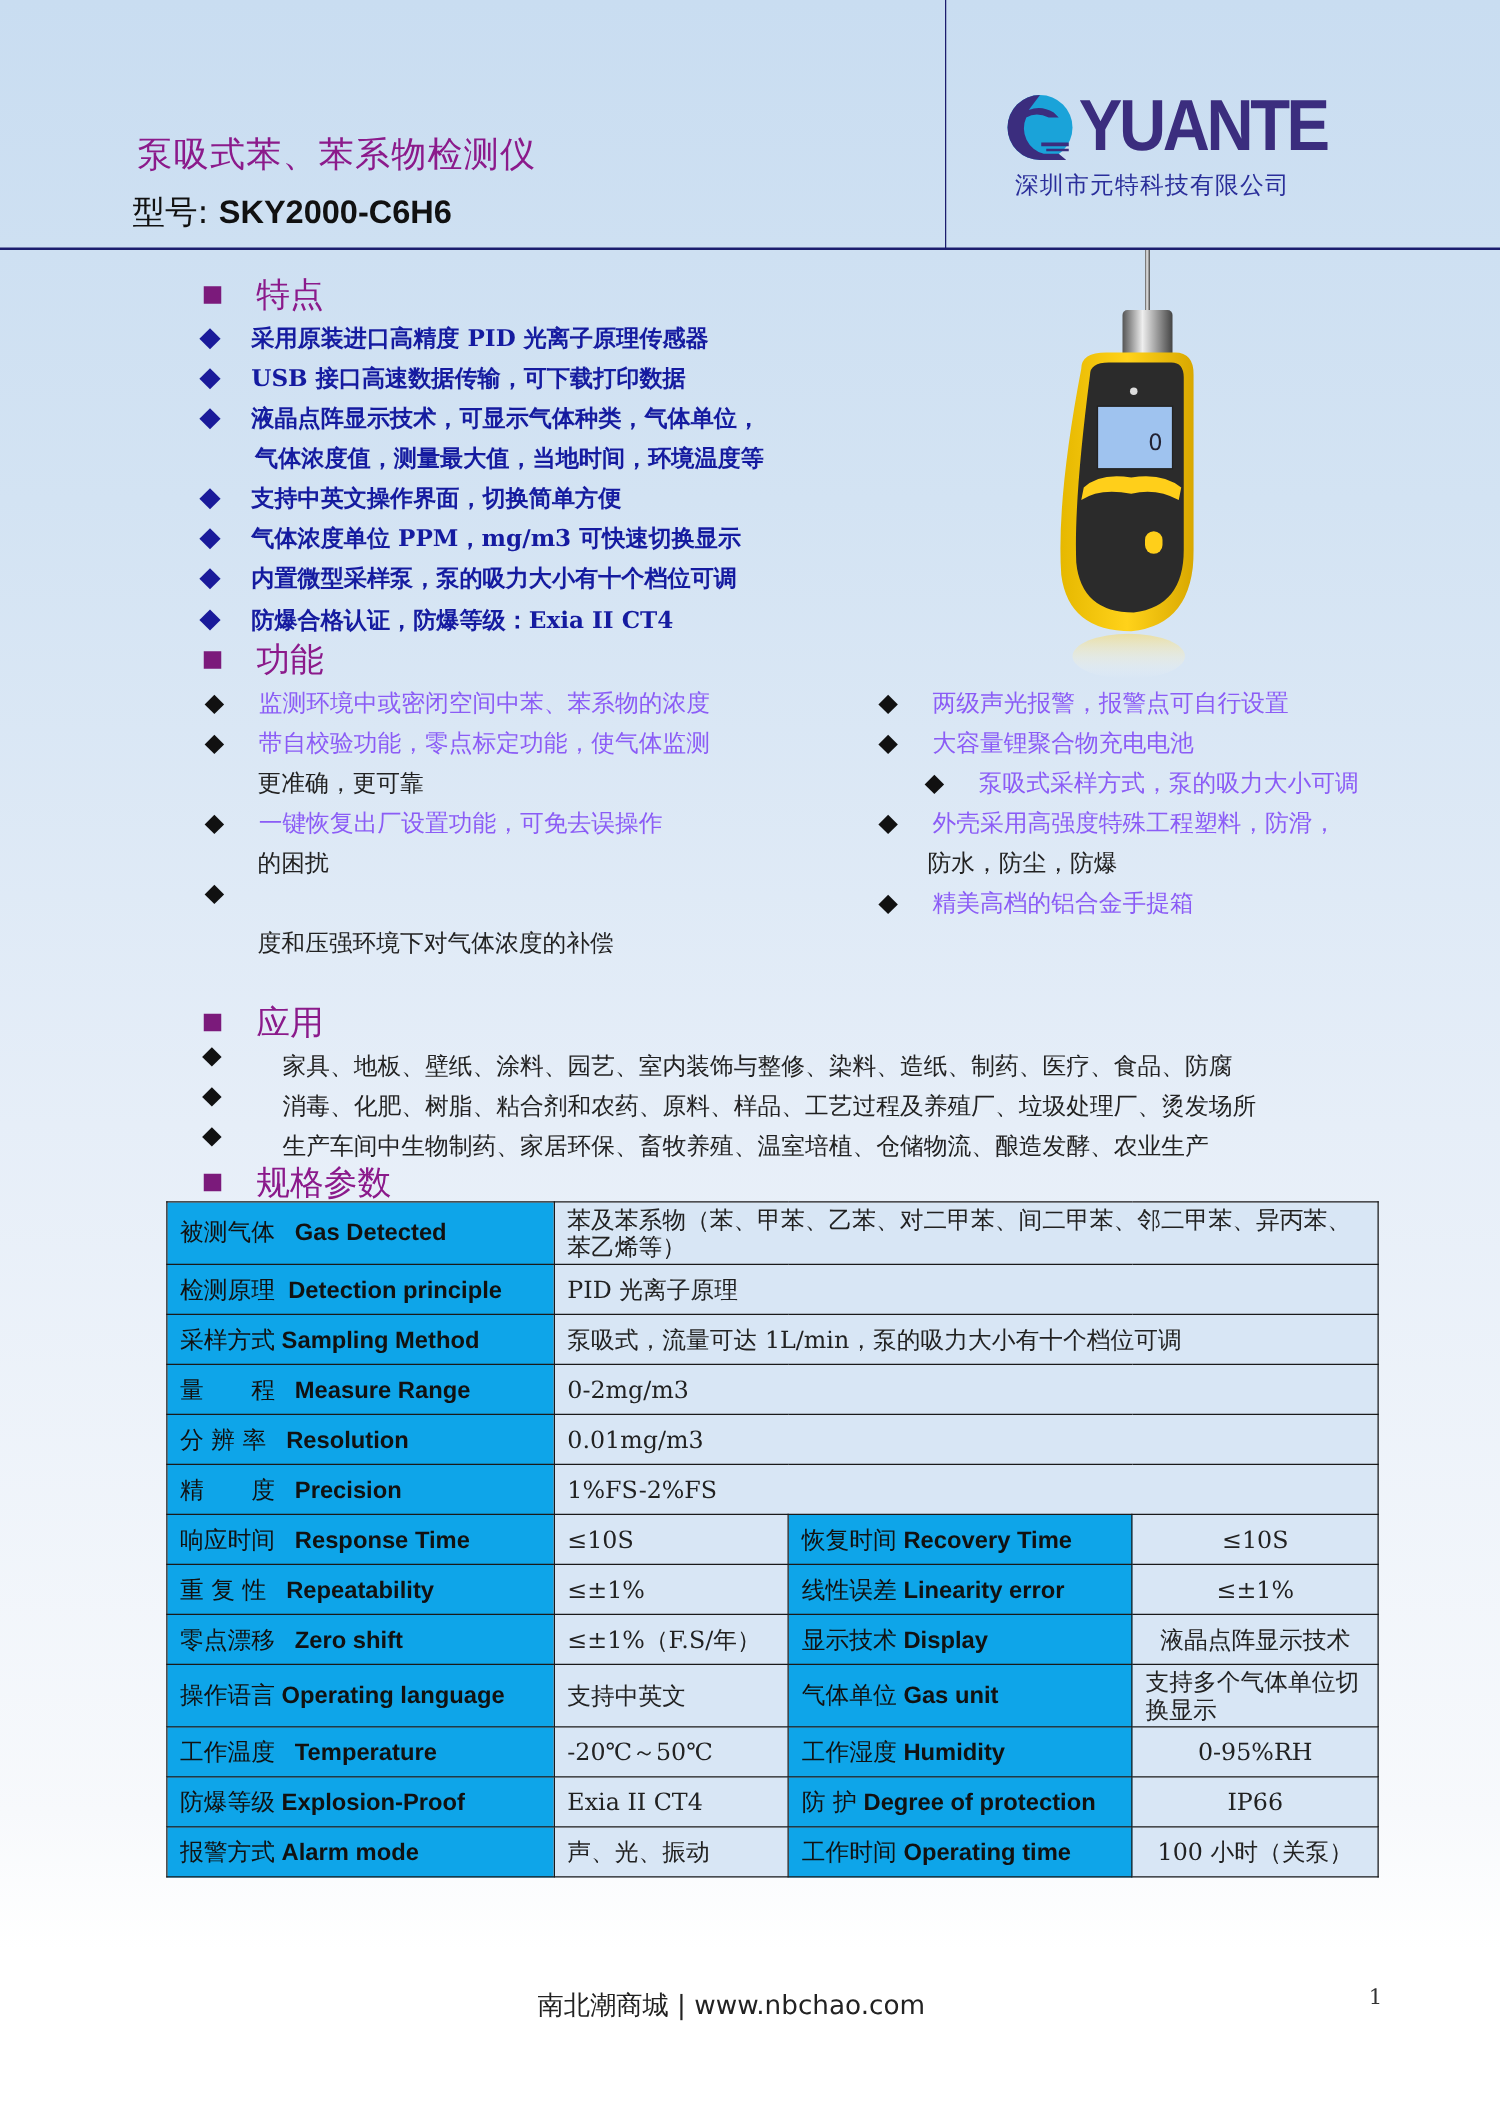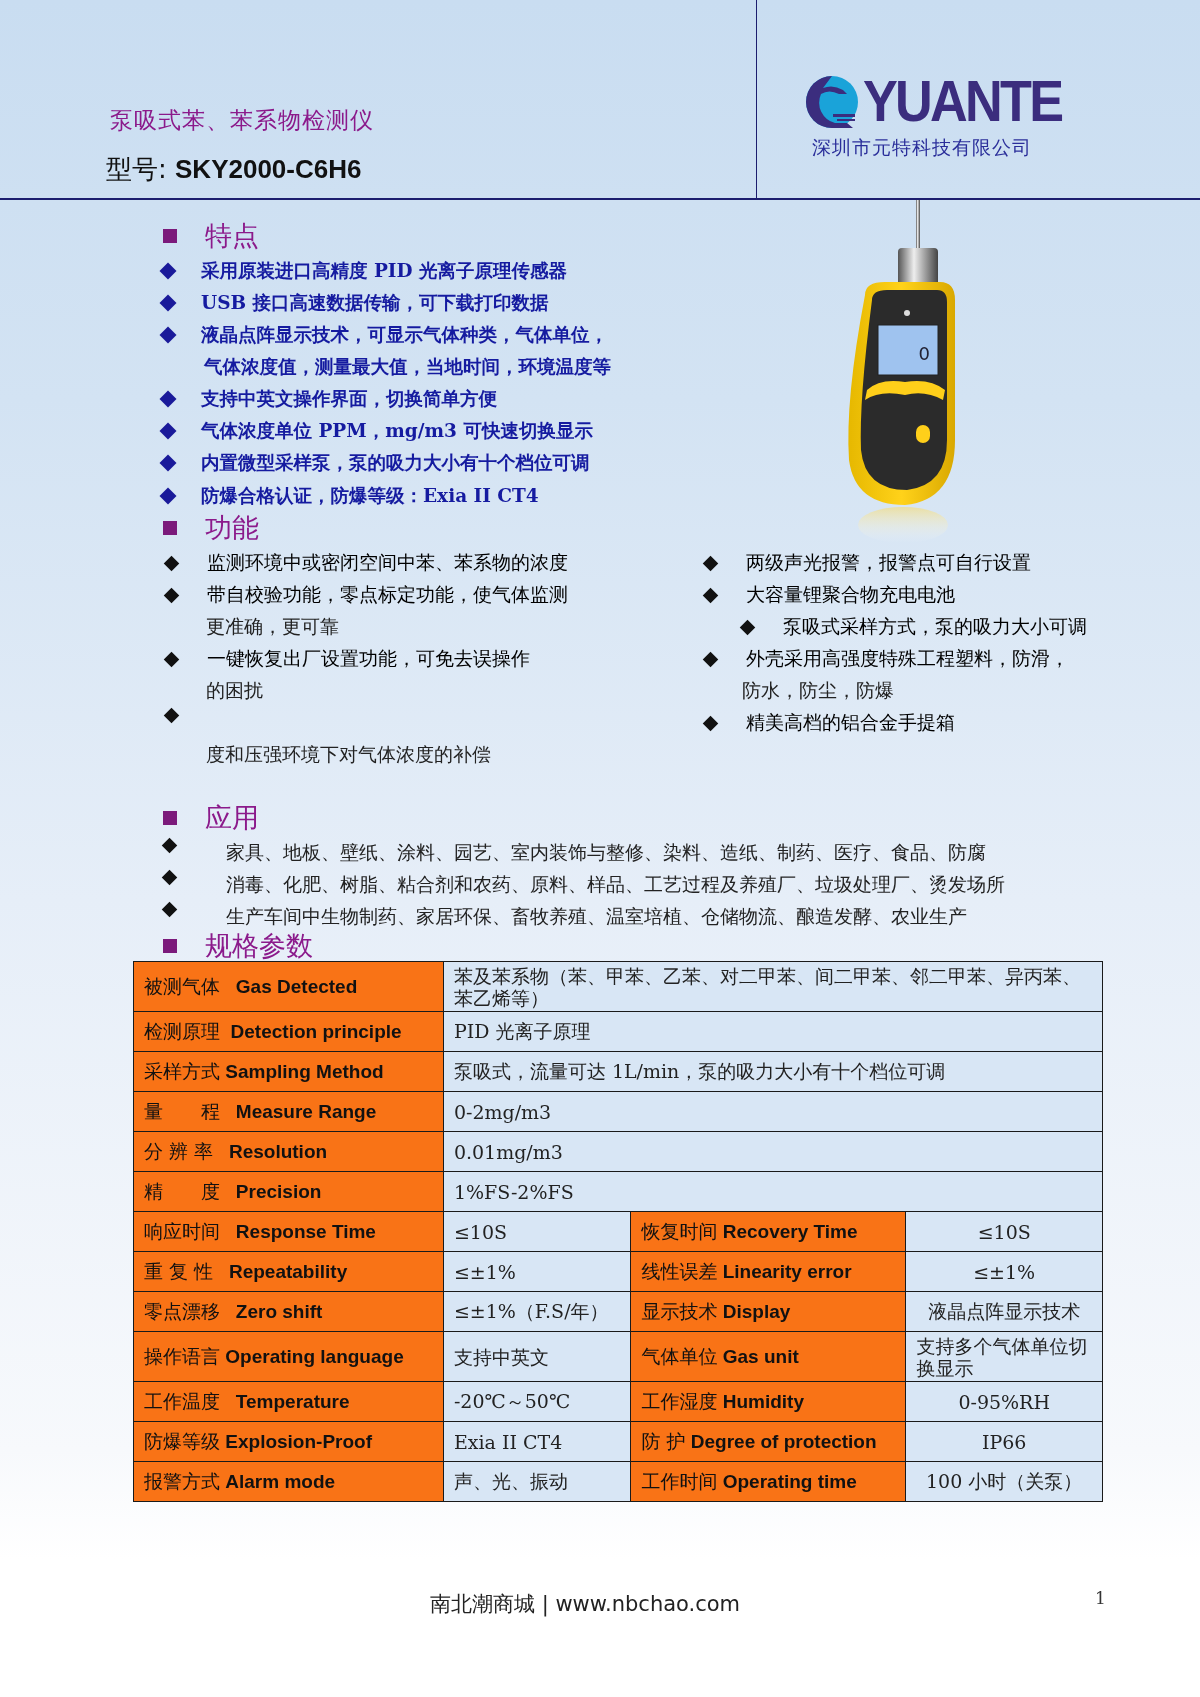--- a/index.html
+++ b/index.html
@@ -7,46 +7,46 @@
   body {
     position: relative;
     overflow: hidden;
     font-family: "DejaVu Sans", sans-serif;
     background: linear-gradient(to bottom, #c9ddf1 0px, #d3e3f3 400px, #e6eef8 900px, #f7f9fc 1450px, #ffffff 1560px, #ffffff 1697px);
     color: #111;
   }
   
   .hdr-line { position: absolute; left: 0; top: 198px; width: 1200px; height: 2px; background: #1c1d6e; }
   .hdr-vline { position: absolute; left: 756px; top: 0; width: 1px; height: 199px; background: #1c1d6e; }
-  .title-cn { position: absolute; left: 110px; top: 105px; font-size: 23px; color: #8b1a8b; font-family: "DejaVu Serif", serif; letter-spacing: 1px; }
+  .title-cn { position: absolute; left: 110px; top: 105px; font-size: 28px; color: #8b1a8b; font-family: "DejaVu Serif", serif; letter-spacing: 1px; }
   .model { position: absolute; left: 106px; top: 152px; font-size: 26px; color: #111; font-weight: bold; font-family: "Liberation Sans", sans-serif; }
   .model .pref { font-weight: normal; font-family: "DejaVu Sans", sans-serif; }
   .logo { position: absolute; left: 803px; top: 72px; width: 250px; height: 60px; }
   .logo-text { position: absolute; left: 60px; top: 0; font-family: "Liberation Sans", sans-serif; font-weight: bold; font-size: 58px; color: #3b2d7e; letter-spacing: -3px; line-height: 58px; transform: scaleX(0.9); transform-origin: left; }
   .company { position: absolute; left: 812px; top: 135px; font-size: 19px; color: #2a2e9a; letter-spacing: 1px; }
   
   .sec { position: absolute; display: flex; align-items: center; }
   .sec .sq { width: 14px; height: 14px; background: #7b1a7b; margin-right: 28px; }
   .sec .lbl { font-size: 27px; color: #8b1a8b; font-family: "DejaVu Serif", serif; }
   
   .feat { position: absolute; left: 162px; font-size: 18.5px; color: #151ba0; font-family: "DejaVu Serif", serif; font-weight: bold; display: flex; align-items: center; }
   .feat .dia, .fn .dia, .app .dia { display: inline-block; width: 12px; height: 12px; transform: rotate(45deg); margin-right: 27px; flex: none; }
   .feat .dia { background: #1a1a9a; }
   .feat-cont { position: absolute; left: 204px; font-size: 18.5px; color: #151ba0; font-family: "DejaVu Serif", serif; font-weight: bold; }
   
-  .fn { position: absolute; font-size: 19px; color: #000000; font-family: "DejaVu Serif", serif; display: flex; align-items: center; }
+  .fn { position: absolute; font-size: 19px; color: #8b5cf6; font-family: "DejaVu Serif", serif; display: flex; align-items: center; }
   .fn .dia, .app .dia { background: #111; width: 11px; height: 11px; margin-right: 30px; }
   .fn-cont { position: absolute; font-size: 19px; color: #222; font-family: "DejaVu Serif", serif; }
   .app { position: absolute; left: 164px; font-size: 19px; color: #222; font-family: "DejaVu Serif", serif; display: flex; align-items: flex-start; gap: 21px; }
   
   .device { position: absolute; left: 835px; top: 200px; width: 120px; height: 345px; }
   
   table.spec { position: absolute; left: 133px; top: 961px; width: 970px; border-collapse: collapse; font-size: 19px; }
   table.spec td { border: 1.5px solid #1a1a1a; padding: 0 10px; vertical-align: middle; height: 40px; }
-  table.spec td.k { background: #f97316; font-weight: bold; font-family: "Liberation Sans", sans-serif; color: #111; white-space: nowrap; }
+  table.spec td.k { background: #0ea5e9; font-weight: bold; font-family: "Liberation Sans", sans-serif; color: #111; white-space: nowrap; }
   table.spec td.k .cn { font-family: "DejaVu Sans", sans-serif; font-weight: normal; }
   table.spec td.v { background: #d8e6f5; font-family: "DejaVu Serif", serif; color: #222; }
   table.spec td.v.c { text-align: center; }
   table.spec tr.tall td { height: 50px; line-height: 22px; }
   
   .footer { position: absolute; left: 430px; top: 1590px; font-size: 21px; color: #222; font-family: "DejaVu Sans", sans-serif; }
   .pagenum { position: absolute; left: 1095px; top: 1588px; font-size: 17px; color: #333; font-family: "DejaVu Serif", serif; }
 </style>
 </head>
 <body>

